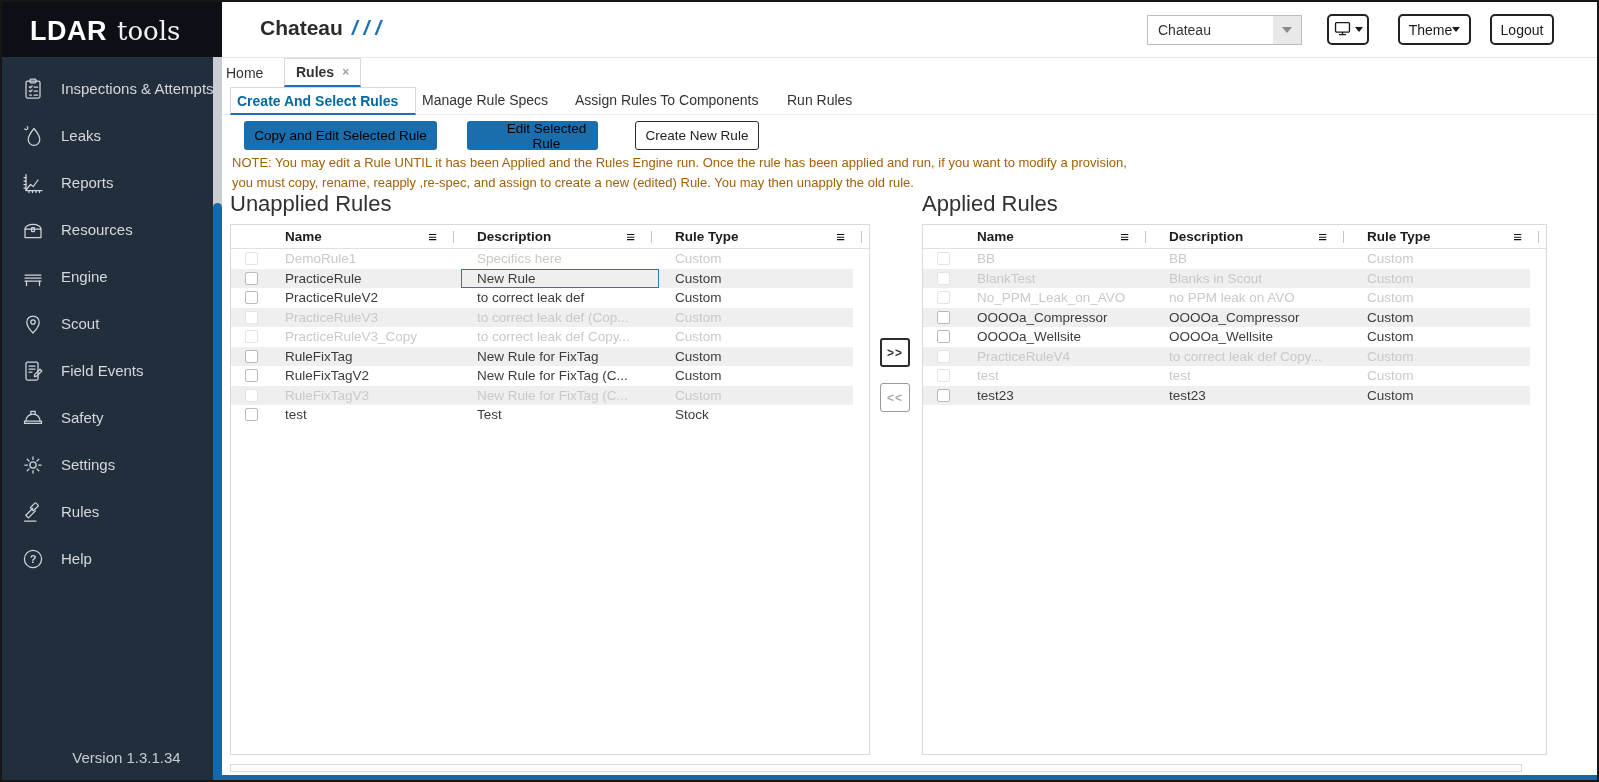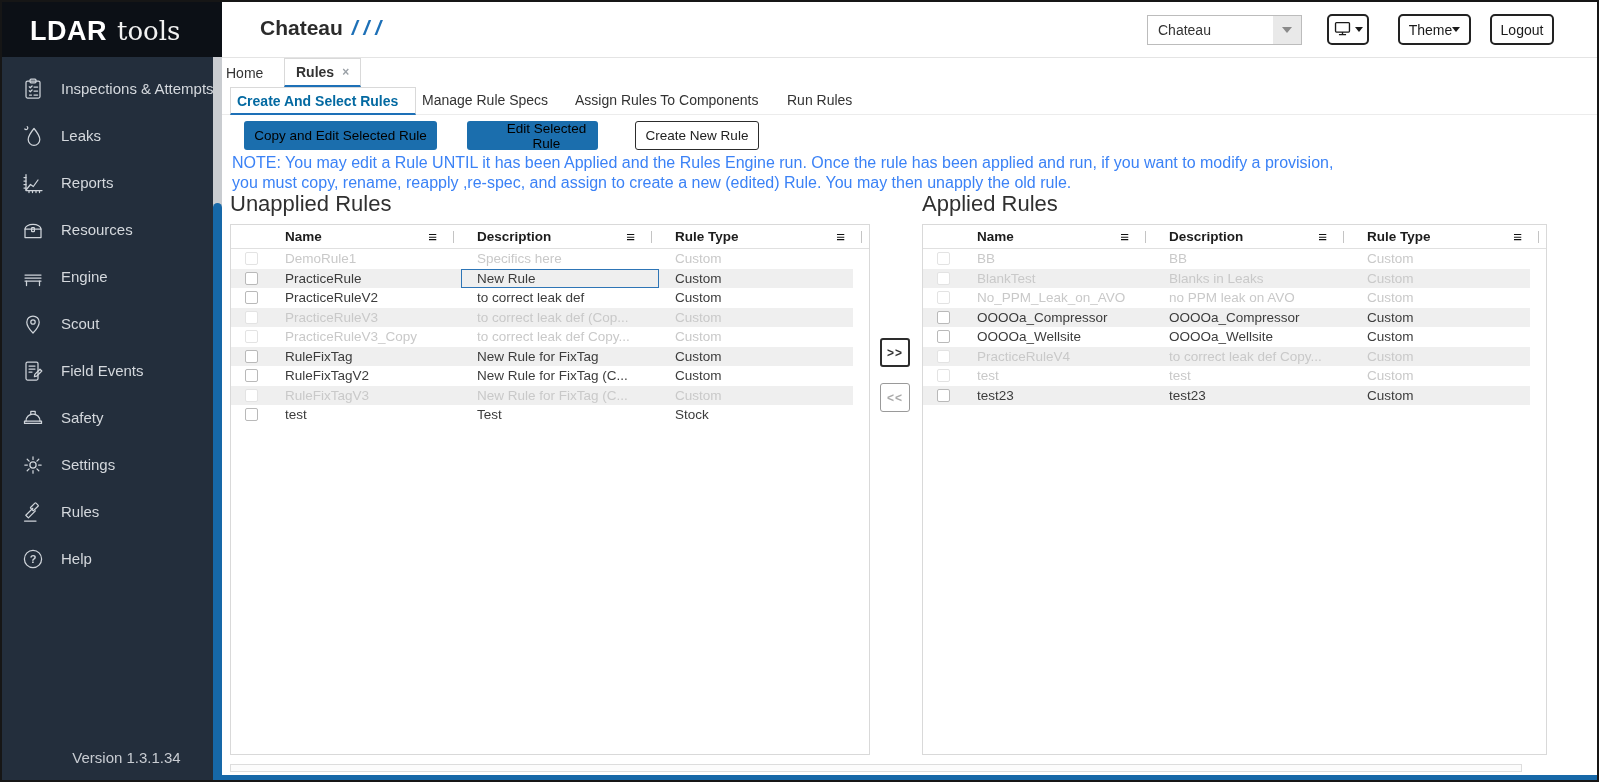--- a/index.html
+++ b/index.html
@@ -75,22 +75,22 @@
                    color:#0369a1; }
   .subtab-1 { left:200px; } .subtab-2 { left:353px; } .subtab-3 { left:565px; }
 
   
   .rule-btn { position:absolute; top:119px; height:29px; border-radius:3px; font-size:13.5px;
               display:flex; align-items:center; justify-content:center; cursor:pointer;
               color:#000000; border:none; }
   .btn-copy { left:22px; width:193px; }
   .btn-edit { left:245px; width:131px; }
   .btn-create { left:402px; width:124px; background:#fff; border:1px solid #2c2c2c; color:#222;margin-left:11px; }
-  .note { position:absolute; left:10px; top:151px; font-size:16px; line-height:20px;
-          color:#3b82f6; white-space:nowrap; }
+  .note { position:absolute; left:10px; top:151px; font-size:13px; line-height:20px;
+          color:#a16207; white-space:nowrap; }
 
   .section-title { position:absolute; top:189px; font-size:22px; color:#303030; }
   .title-unapplied { left:8px; }
   .title-applied { left:700px; }
 
   
   .tbl { position:absolute; top:222px; height:531px; background:#fff;
          border:1px solid #d9d9d9; overflow:hidden; }
   #tbl-unapplied { left:8px; width:640px; }
   #tbl-applied { left:700px; width:625px; }
@@ -408,21 +408,21 @@
             </div>
             <div class="td c-name">BB</div>
             <div class="td c-desc">BB</div>
             <div class="td c-type">Custom</div>
           </div>
           <div class="trow muted">
             <div class="td c-cb">
               <span class="checkbox"></span>
             </div>
             <div class="td c-name">BlankTest</div>
-            <div class="td c-desc">Blanks in Leaks</div>
+            <div class="td c-desc">Blanks in Scout</div>
             <div class="td c-type">Custom</div>
           </div>
           <div class="trow muted">
             <div class="td c-cb">
               <span class="checkbox"></span>
             </div>
             <div class="td c-name">No_PPM_Leak_on_AVO</div>
             <div class="td c-desc">no PPM leak on AVO</div>
             <div class="td c-type">Custom</div>
           </div>

